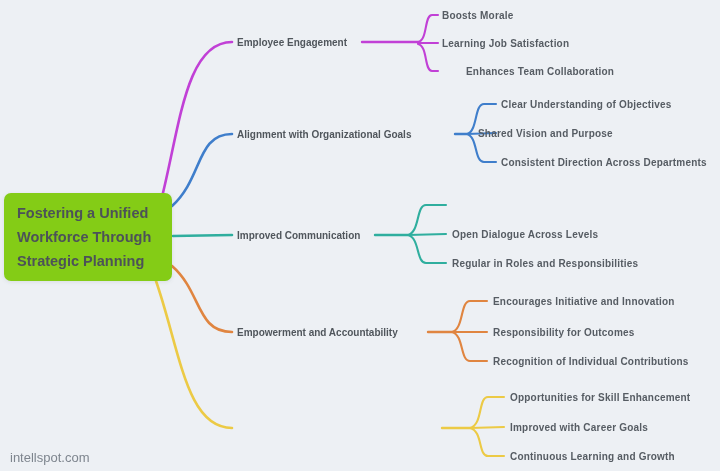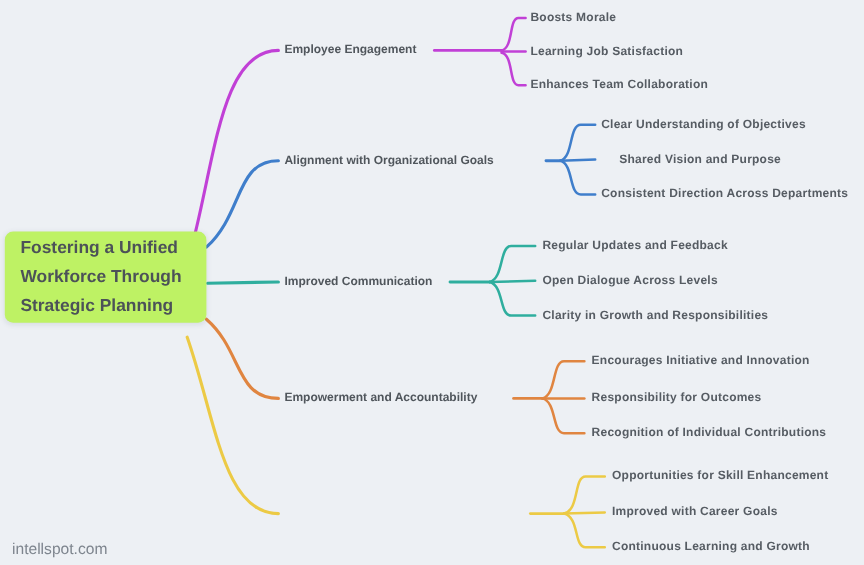--- a/index.html
+++ b/index.html
@@ -9,22 +9,22 @@
     font-family:"Liberation Sans", sans-serif;
   }
   .stage { position:absolute; inset:0; }
   svg.links { position:absolute; left:0; top:0; }
   svg.links path { fill:none; stroke-linecap:round; stroke-linejoin:round; }
   .root-curve { stroke-width:2.6px; }
   .post-line  { stroke-width:2.4px; }
   .elbow      { stroke-width:2.1px; }
 
   .root-card {
-    position:absolute; left:4px; top:193px; width:168px; height:76px;
-    background:#bef264; border-radius:7px;
+    position:absolute; left:4px; top:193px; width:168px; height:88px;
+    background:#84cc16; border-radius:7px;
     box-shadow:0 1px 4px rgba(70,90,110,.12);
     display:flex; align-items:center;
   }
   .root-card .title {
     font-size:14.5px; font-weight:600; color:#4c5258;
     line-height:24px; padding-left:13px; padding-right:6px;
   }
   .node { position:absolute; transform:translateY(-50%); white-space:nowrap; }
   .branch-label { font-size:10px; font-weight:700; color:#50565c; }
   .leaf-label   { font-size:10px; font-weight:600; color:#565c63; letter-spacing:.2px; }
@@ -81,31 +81,30 @@
     </g>
   </svg>
 
   <div class="root-card">
     <div class="title">Fostering a Unified Workforce Through Strategic Planning</div>
   </div>
 
   <div class="node branch-label" style="left:237px; top:42px;">Employee Engagement</div>
   <div class="node leaf-label" style="left:442px; top:15px;">Boosts Morale</div>
   <div class="node leaf-label" style="left:442px; top:43px;">Learning Job Satisfaction</div>
-  <div class="node leaf-label" style="left:442px; top:71px;">Enhances Team Collaboration</div>
+  <div class="node leaf-label" style="left:466px; top:71px;">Enhances Team Collaboration</div>
 
   <div class="node branch-label" style="left:237px; top:134px;">Alignment with Organizational Goals</div>
   <div class="node leaf-label" style="left:501px; top:104px;">Clear Understanding of Objectives</div>
-  <div class="node leaf-label" style="left:516px; top:133px;">Shared Vision and Purpose</div>
+  <div class="node leaf-label" style="left:478px; top:133px;">Shared Vision and Purpose</div>
   <div class="node leaf-label" style="left:501px; top:162px;">Consistent Direction Across Departments</div>
 
   <div class="node branch-label" style="left:237px; top:235px;">Improved Communication</div>
-  <div class="node leaf-label" style="left:452px; top:205px;">Regular Updates and Feedback</div>
   <div class="node leaf-label" style="left:452px; top:234px;">Open Dialogue Across Levels</div>
-  <div class="node leaf-label" style="left:452px; top:263px;">Clarity in Growth and Responsibilities</div>
+  <div class="node leaf-label" style="left:452px; top:263px;">Regular in Roles and Responsibilities</div>
 
   <div class="node branch-label" style="left:237px; top:332px;">Empowerment and Accountability</div>
   <div class="node leaf-label" style="left:493px; top:301px;">Encourages Initiative and Innovation</div>
   <div class="node leaf-label" style="left:493px; top:332px;">Responsibility for Outcomes</div>
   <div class="node leaf-label" style="left:493px; top:361px;">Recognition of Individual Contributions</div>
 
   <div class="node leaf-label" style="left:510px; top:397px;">Opportunities for Skill Enhancement</div>
   <div class="node leaf-label" style="left:510px; top:427px;">Improved with Career Goals</div>
   <div class="node leaf-label" style="left:510px; top:456px;">Continuous Learning and Growth</div>
 

